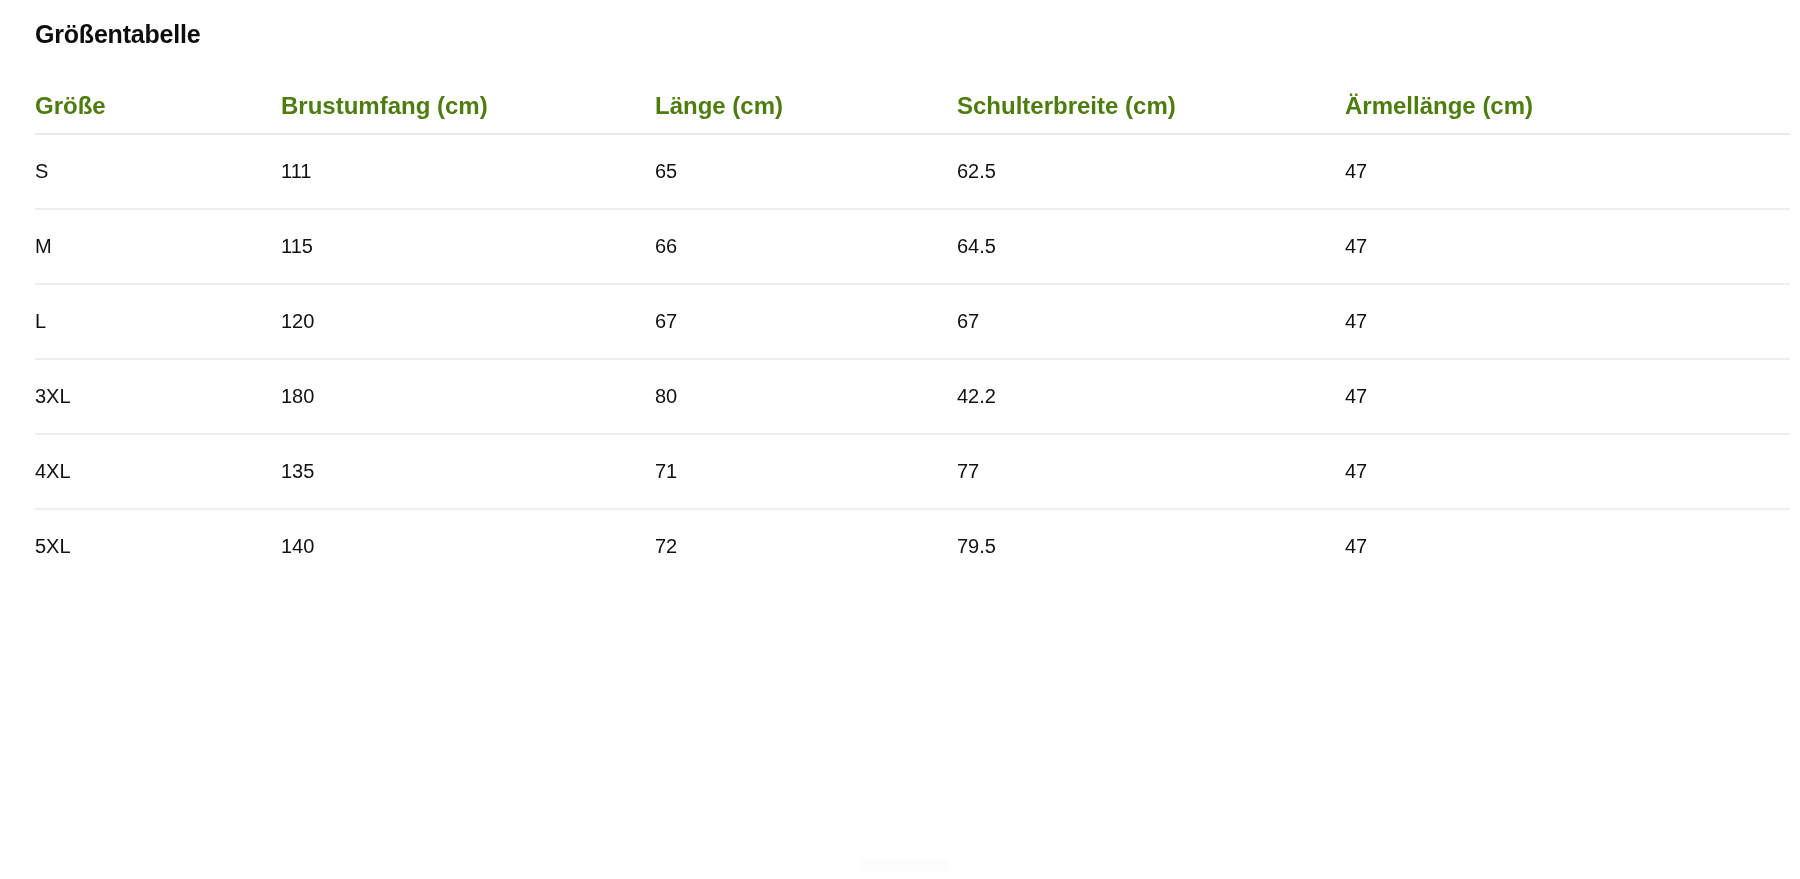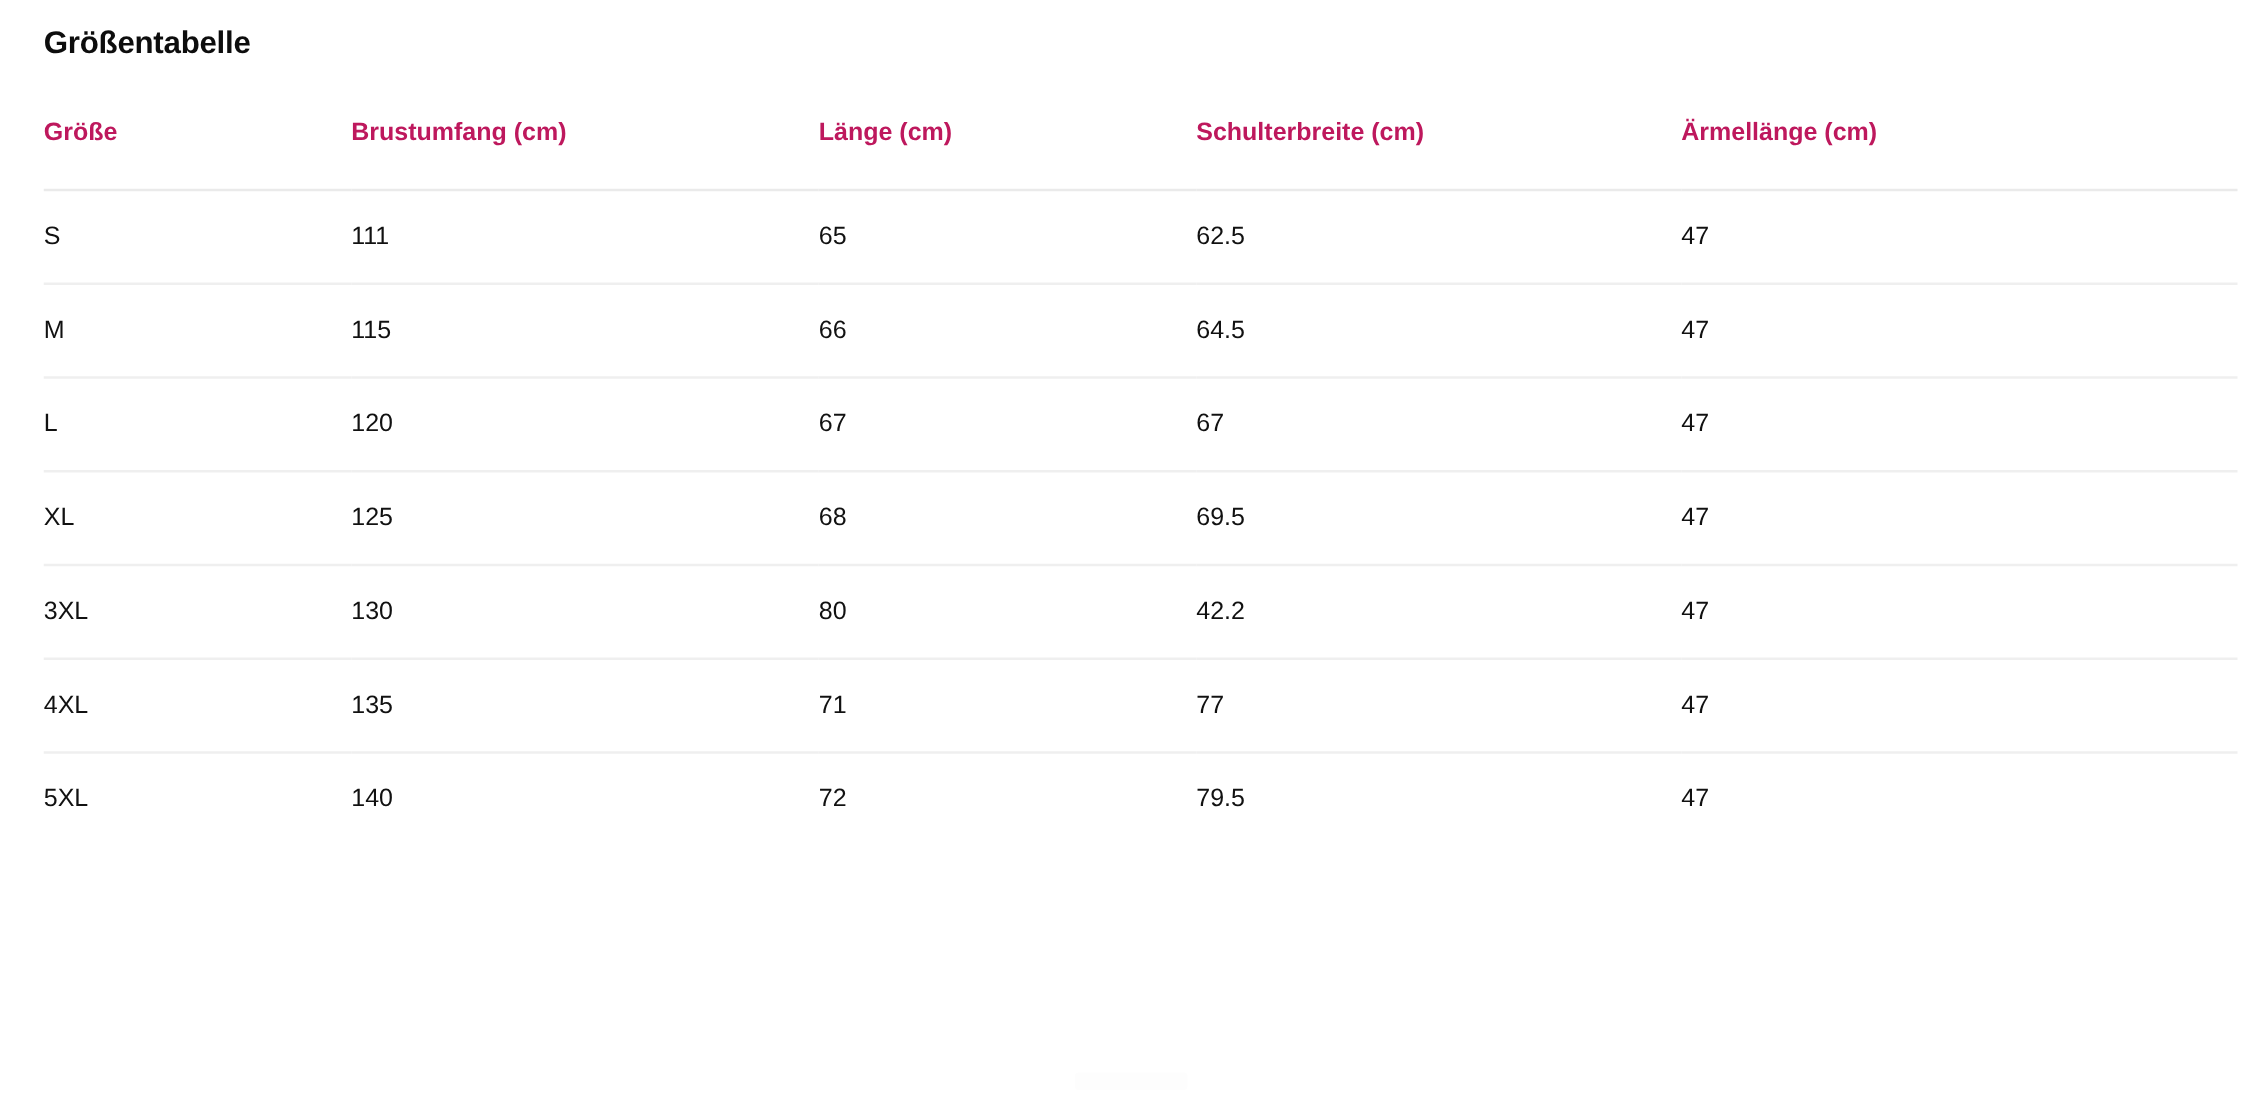--- a/index.html
+++ b/index.html
@@ -43,24 +43,24 @@
   }
 
   .size-table col.c1 { width: 246px; }
   .size-table col.c2 { width: 374px; }
   .size-table col.c3 { width: 302px; }
   .size-table col.c4 { width: 388px; }
   .size-table col.c5 { width: 445px; }
 
   .size-table thead th {
     text-align: left;
-    font-size: 20px;
+    font-size: 24px;
     font-weight: 700;
-    color: #be185d;
-    padding: 0 0 33px 0;
+    color: #4d7c0f;
+    padding: 0 0 15px 0;
     line-height: 24px;
     border-bottom: 2px solid #eaeaea;
     vertical-align: bottom;
     white-space: nowrap;
   }
 
   .size-table tbody td {
     text-align: left;
     font-size: 20px;
     font-weight: 400;
@@ -127,29 +127,22 @@
         <td>47</td>
       </tr>
       <tr>
         <td>L</td>
         <td>120</td>
         <td>67</td>
         <td>67</td>
         <td>47</td>
       </tr>
       <tr>
-        <td>XL</td>
-        <td>125</td>
-        <td>68</td>
-        <td>69.5</td>
-        <td>47</td>
-      </tr>
-      <tr>
         <td>3XL</td>
-        <td>130</td>
+        <td>180</td>
         <td>80</td>
         <td>42.2</td>
         <td>47</td>
       </tr>
       <tr>
         <td>4XL</td>
         <td>135</td>
         <td>71</td>
         <td>77</td>
         <td>47</td>

